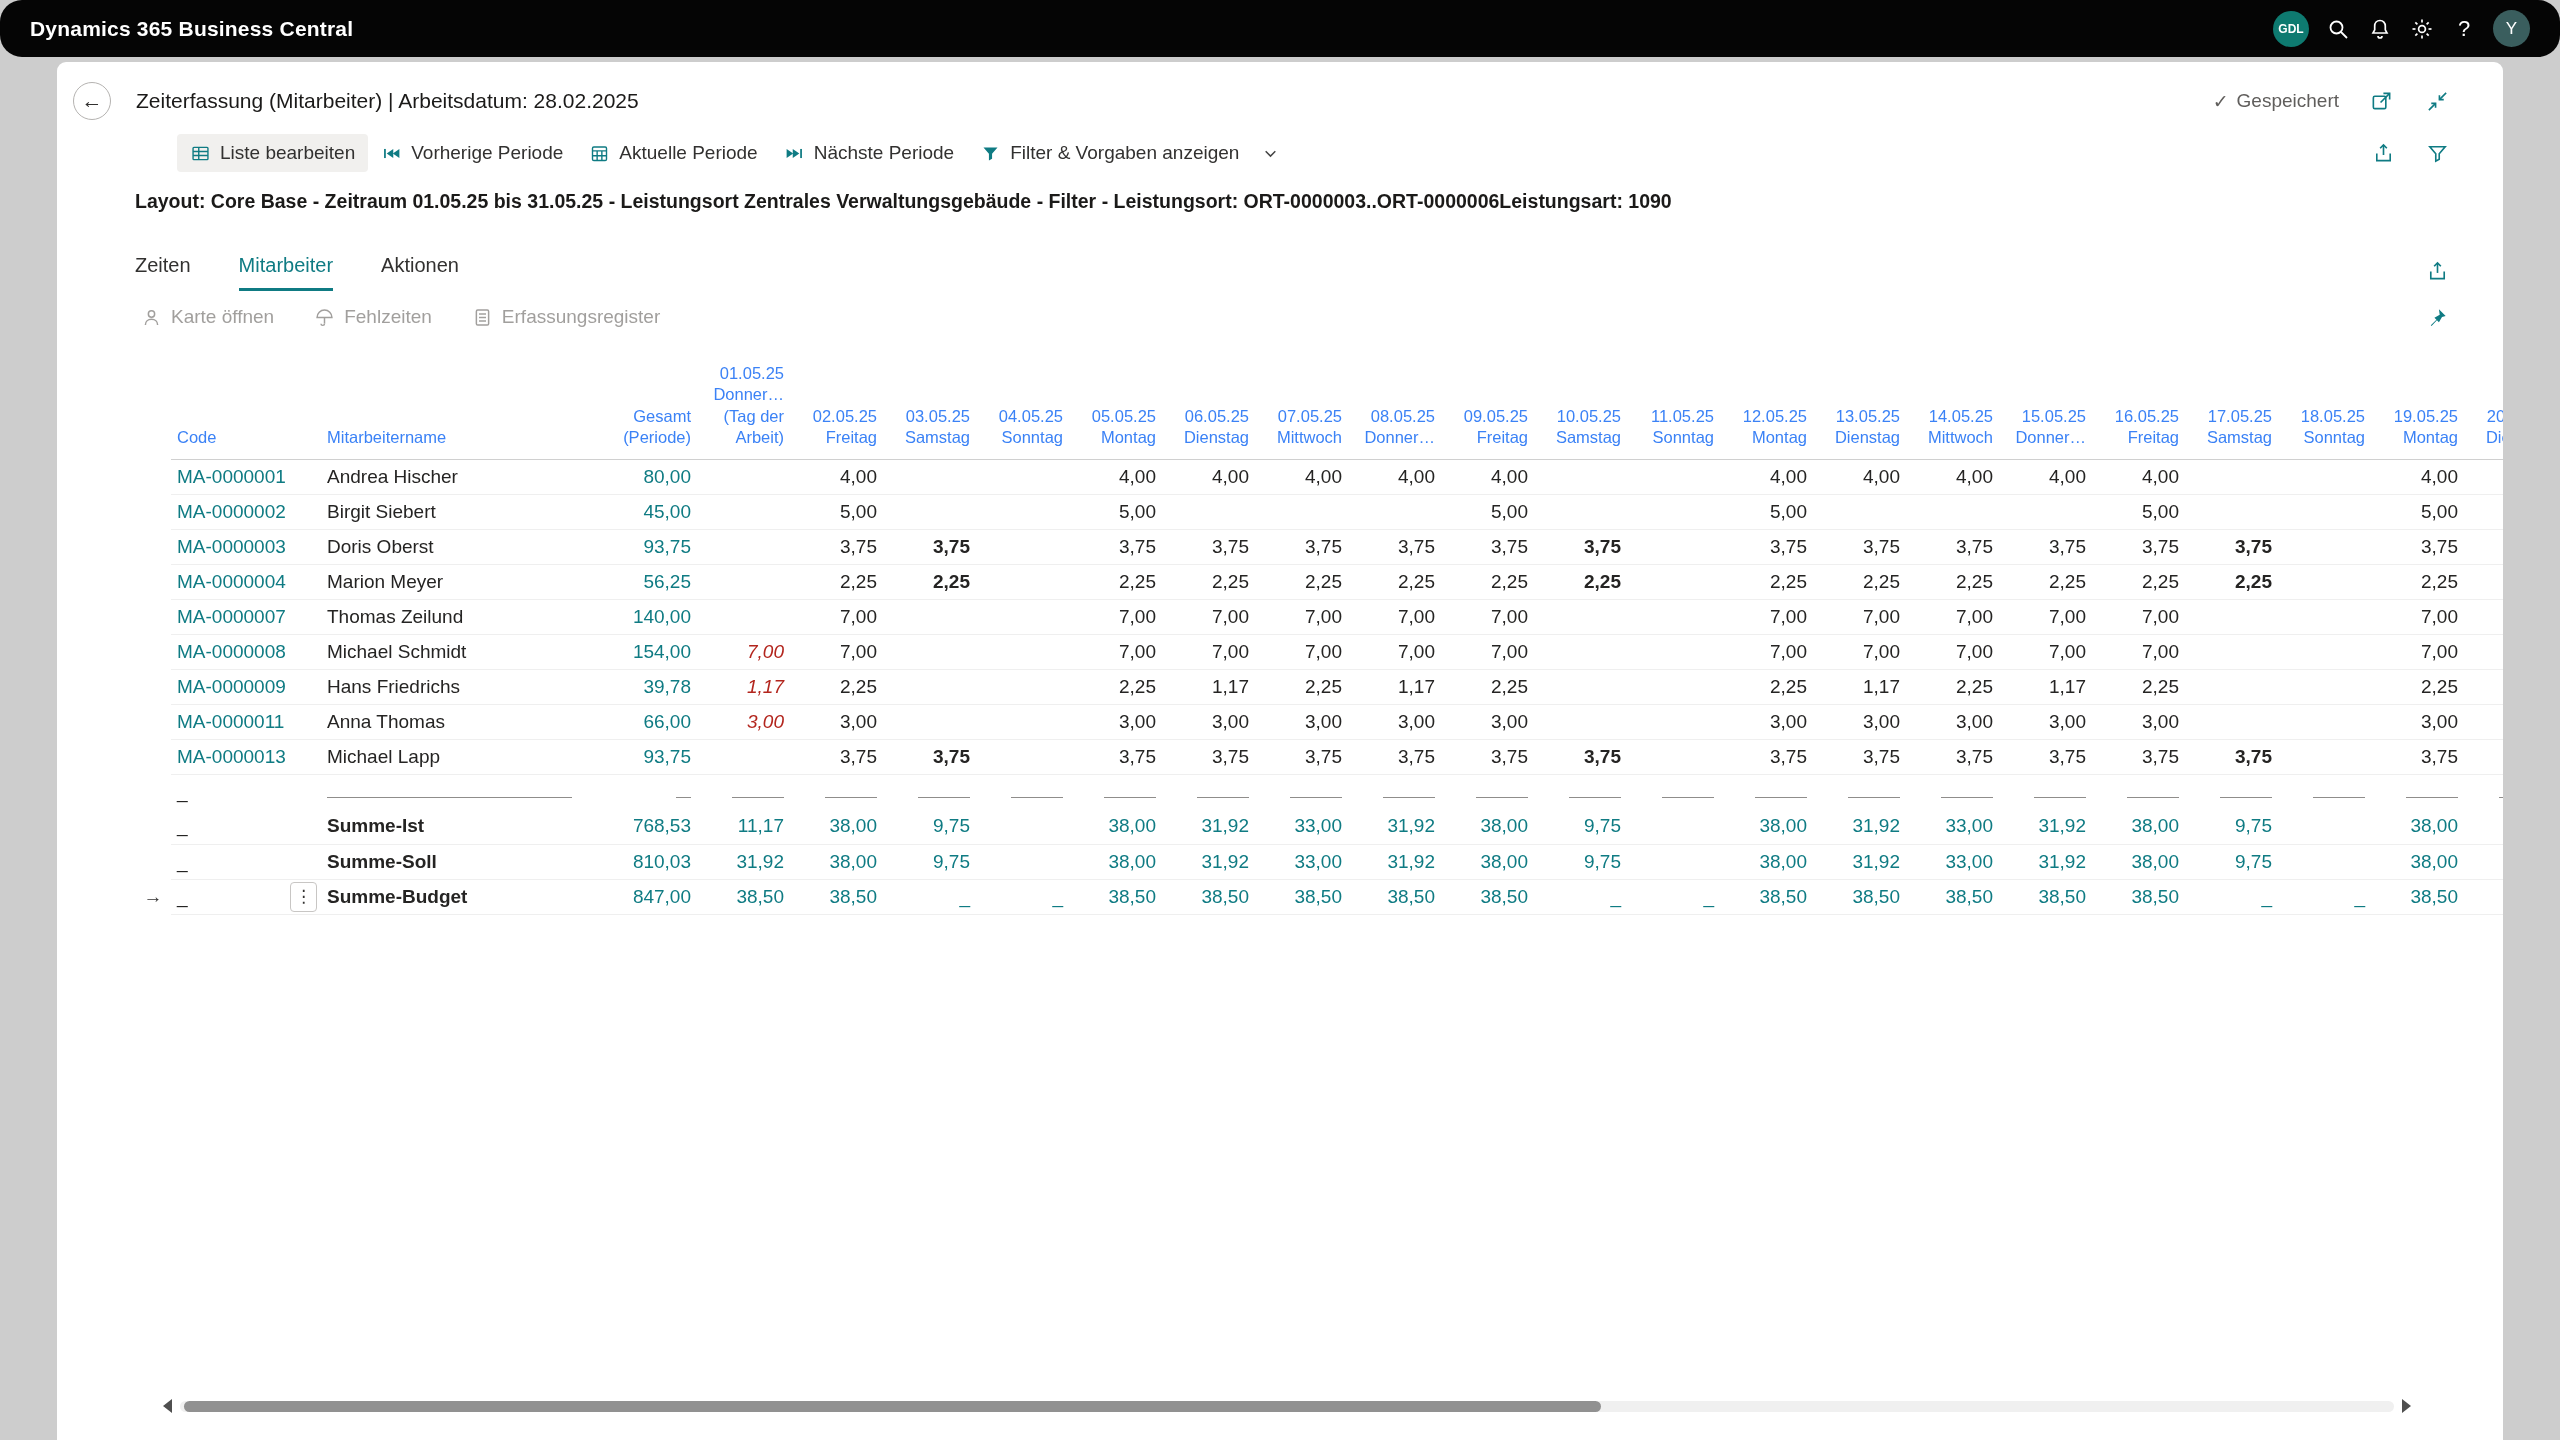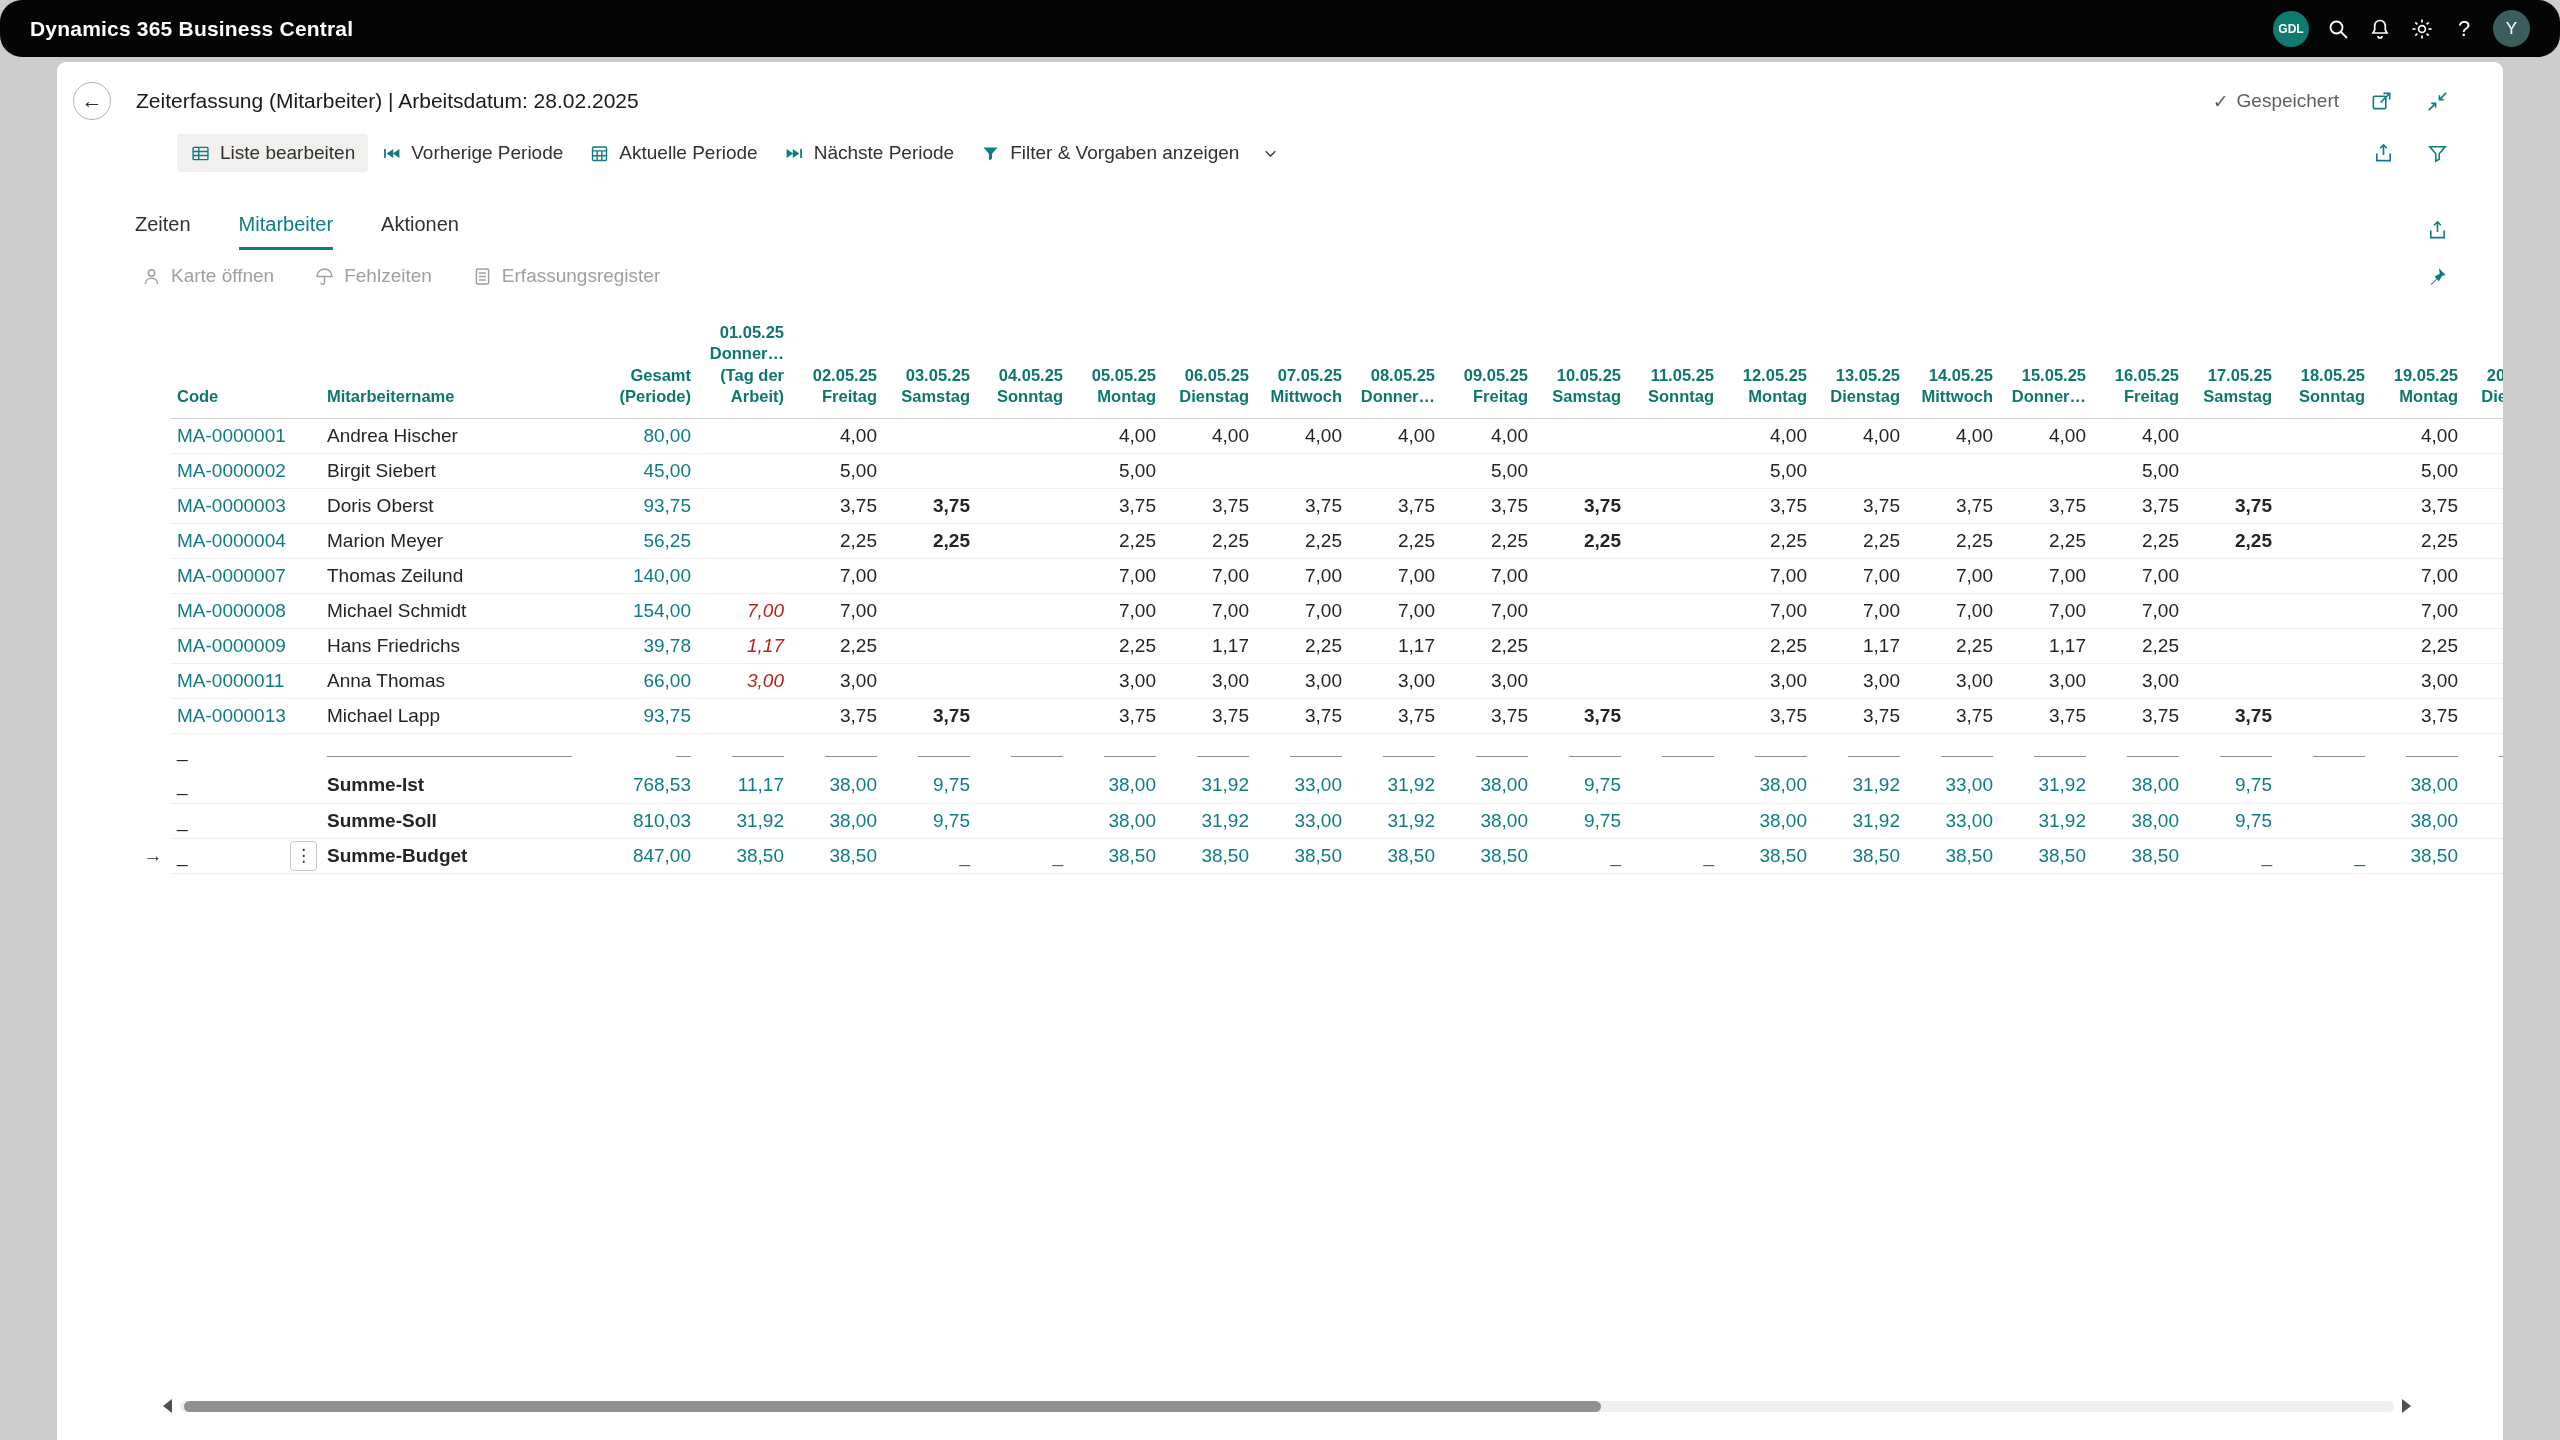--- a/index.html
+++ b/index.html
@@ -71,21 +71,21 @@
   .actions { display:flex; align-items:center; gap:40px; padding:12px 52px 0 84px; color:var(--muted); font-size:19px; }
   .action { display:inline-flex; align-items:center; gap:9px; cursor:default;text-align:center; }
   .action .ic { color:var(--muted); display:inline-flex; }
   .action .ic svg { width:21px; height:21px; }
   .actions .ic-btn { margin-left:auto; }
   
   .table-wrap { margin-top:6px; padding-left:78px; overflow:hidden; }
   table { border-collapse:collapse; table-layout:fixed; width:2426px; }
   thead th {
     vertical-align:bottom; height:122px; padding:0 10px 10px 6px;
-    font-weight:700; color:#0f766e; font-size:16.5px; text-align:left;
+    font-weight:400; color:#3b82f6; font-size:16.5px; text-align:left;
     border-bottom:1px solid var(--hdr-border); line-height:1.3; white-space:nowrap; overflow:hidden;
   }
   thead th.gutter, tbody td.gutter { border-bottom:none; padding:0; text-align:center; }
   th.num, td.num { text-align:right; }
   tbody td {
     height:35px; padding:0 10px 0 6px; font-size:19px; color:var(--text);
     border-bottom:1px solid var(--row-border); white-space:nowrap; overflow:hidden;
   }
   tr.k-blank td { border-bottom:none; }
   td .link { color:var(--teal); cursor:pointer; }
@@ -247,20 +247,21 @@
           </svg>
       </span>
       <span class="ic-btn">
         <svg viewBox="0 0 24 24" fill="none" stroke="currentColor" stroke-width="1.7">
             <path d="M4 5h16l-6.2 7.2V18l-3.6 2v-7.8z"></path>
           </svg>
       </span>
     </div>
   </div>
 
+  <div class="layout-line">Layout: Core Base - Zeitraum 01.05.25 bis 31.05.25 - Leistungsort Zentrales Verwaltungsgebäude - Filter - Leistungsort: ORT-0000003..ORT-0000006Leistungsart: 1090</div>
 
   <div class="tabs" id="tabs">
     <div class="tab">Zeiten</div>
       <div class="tab active">Mitarbeiter</div>
       <div class="tab">Aktionen</div>
       <span class="ic-btn" style="order:99">
       <svg viewBox="0 0 24 24" fill="none" stroke="currentColor" stroke-width="1.7">
           <path d="M5 12v7.5h14V12"></path>
           <line x1="12" y1="3.5" x2="12" y2="13.5"></line>
           <polyline points="8.5,6.5 12,3 15.5,6.5"></polyline>

